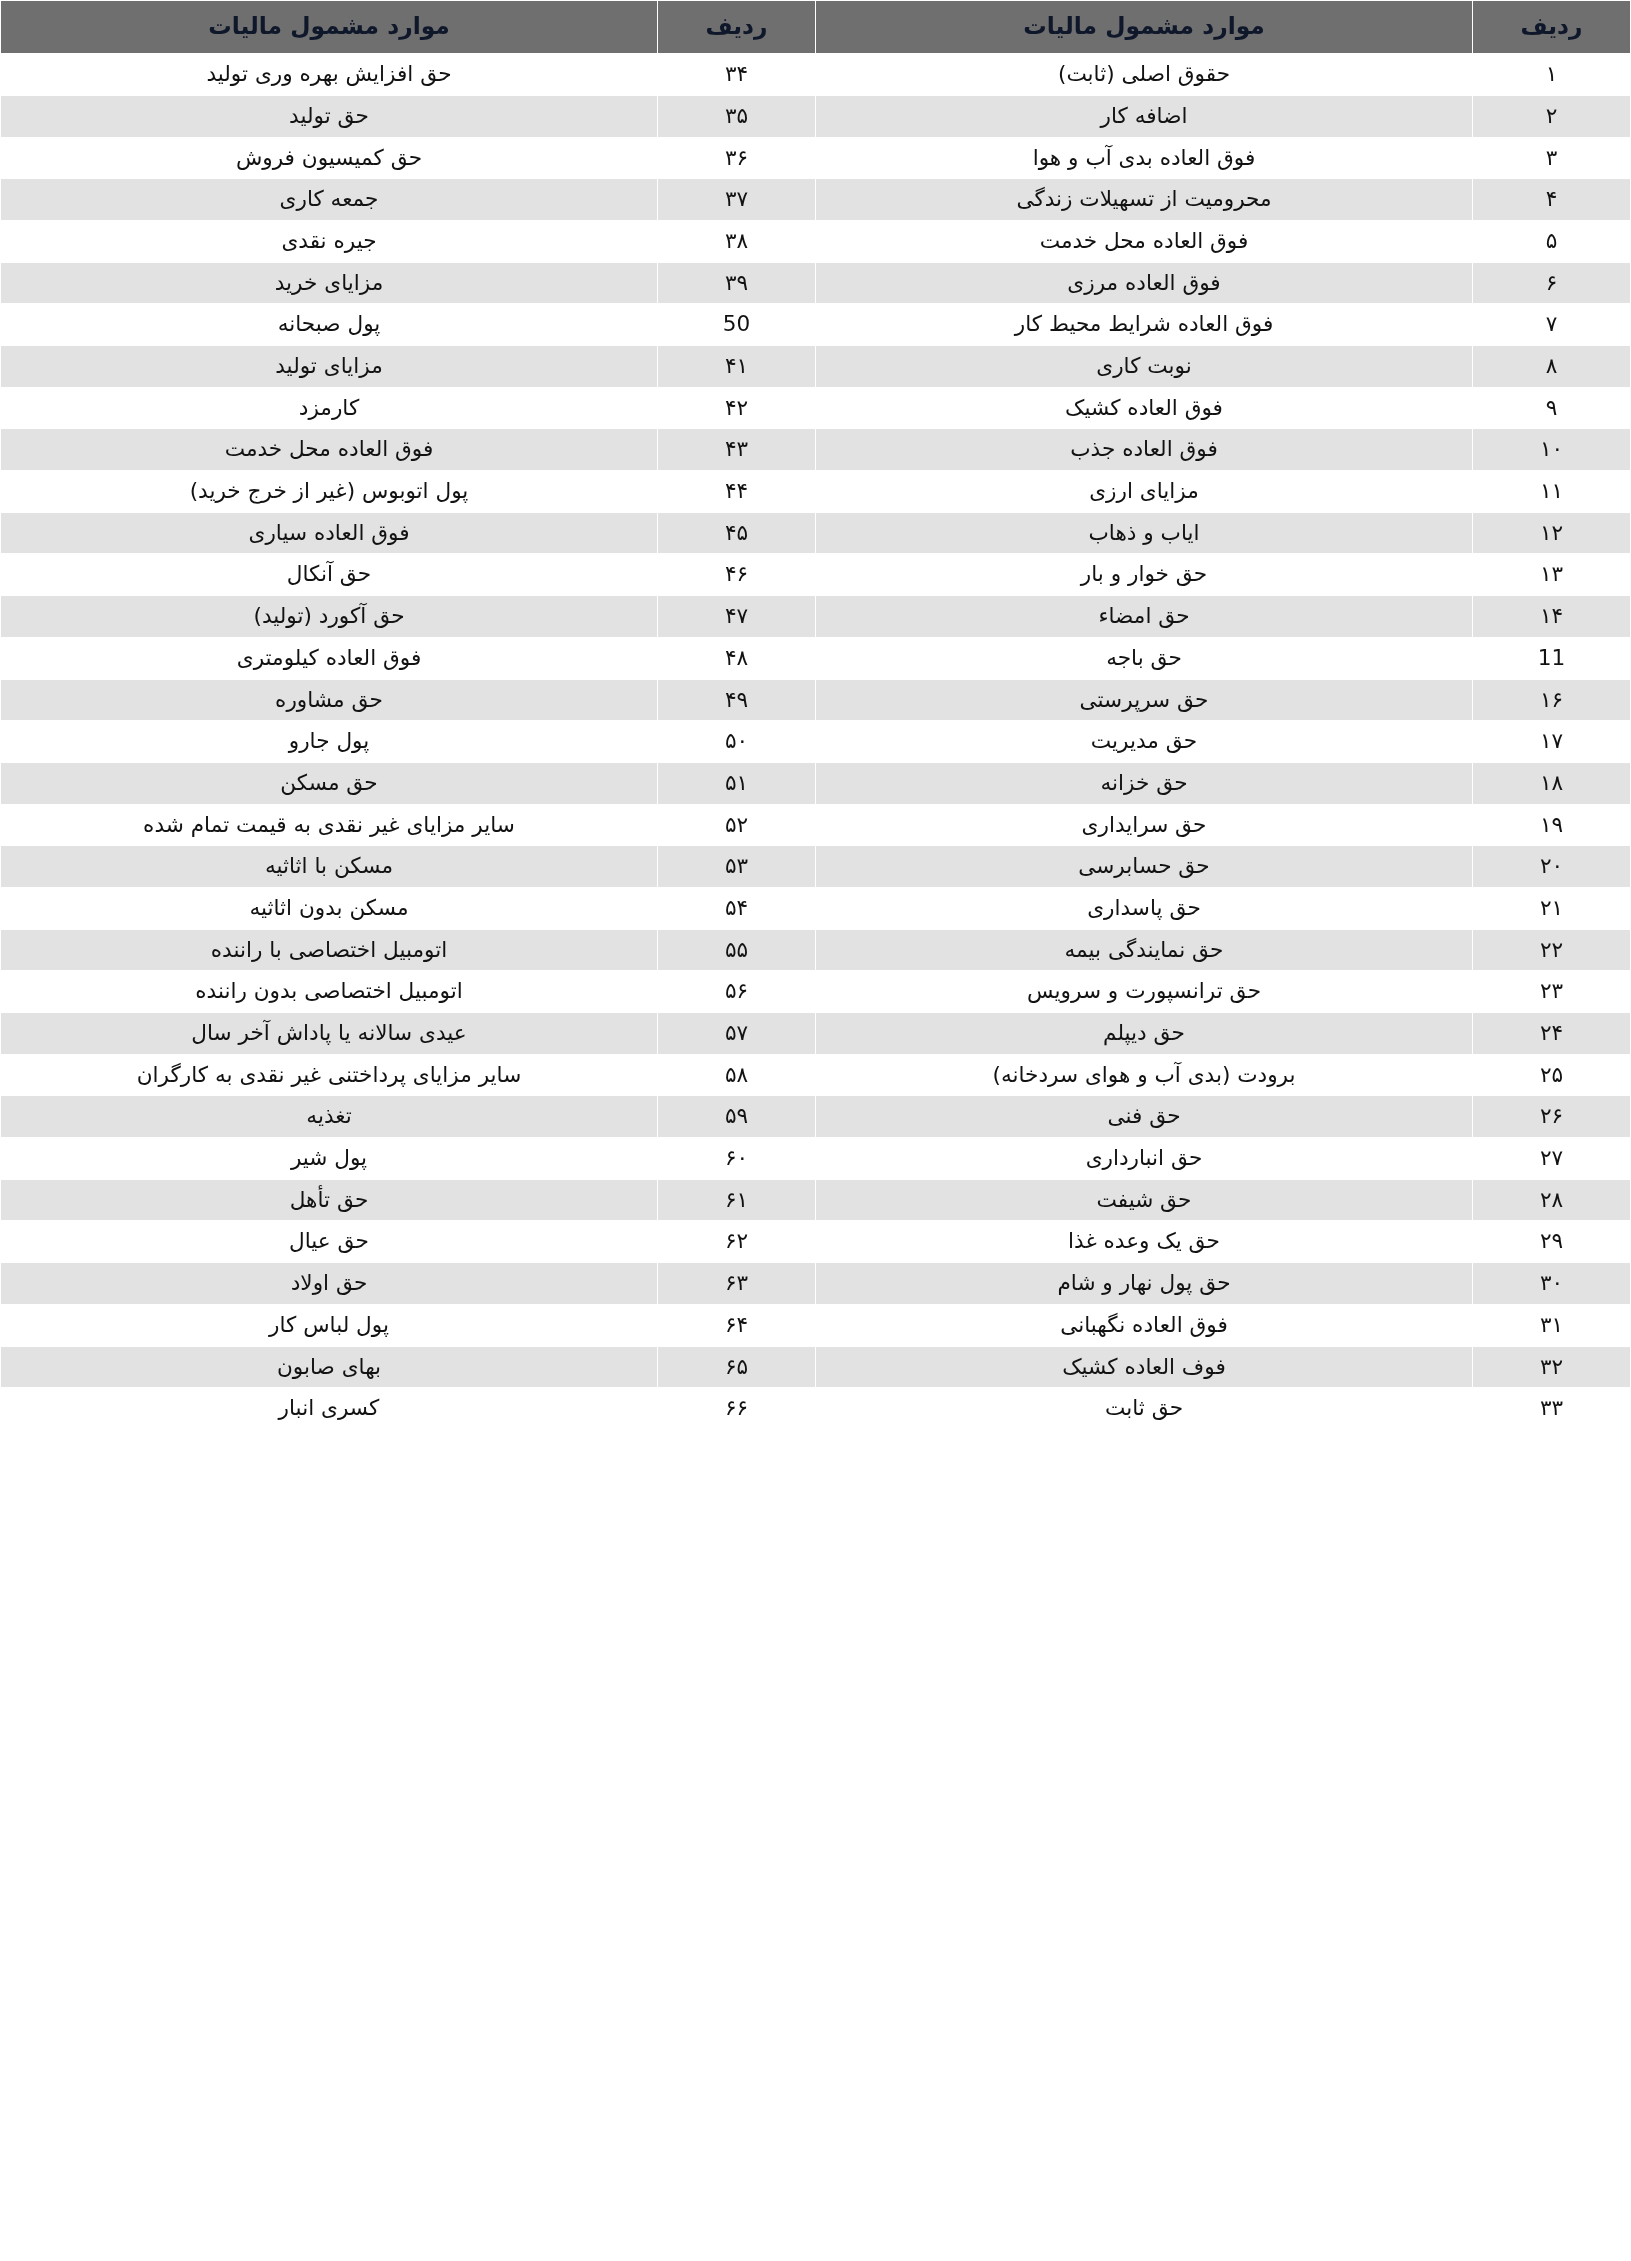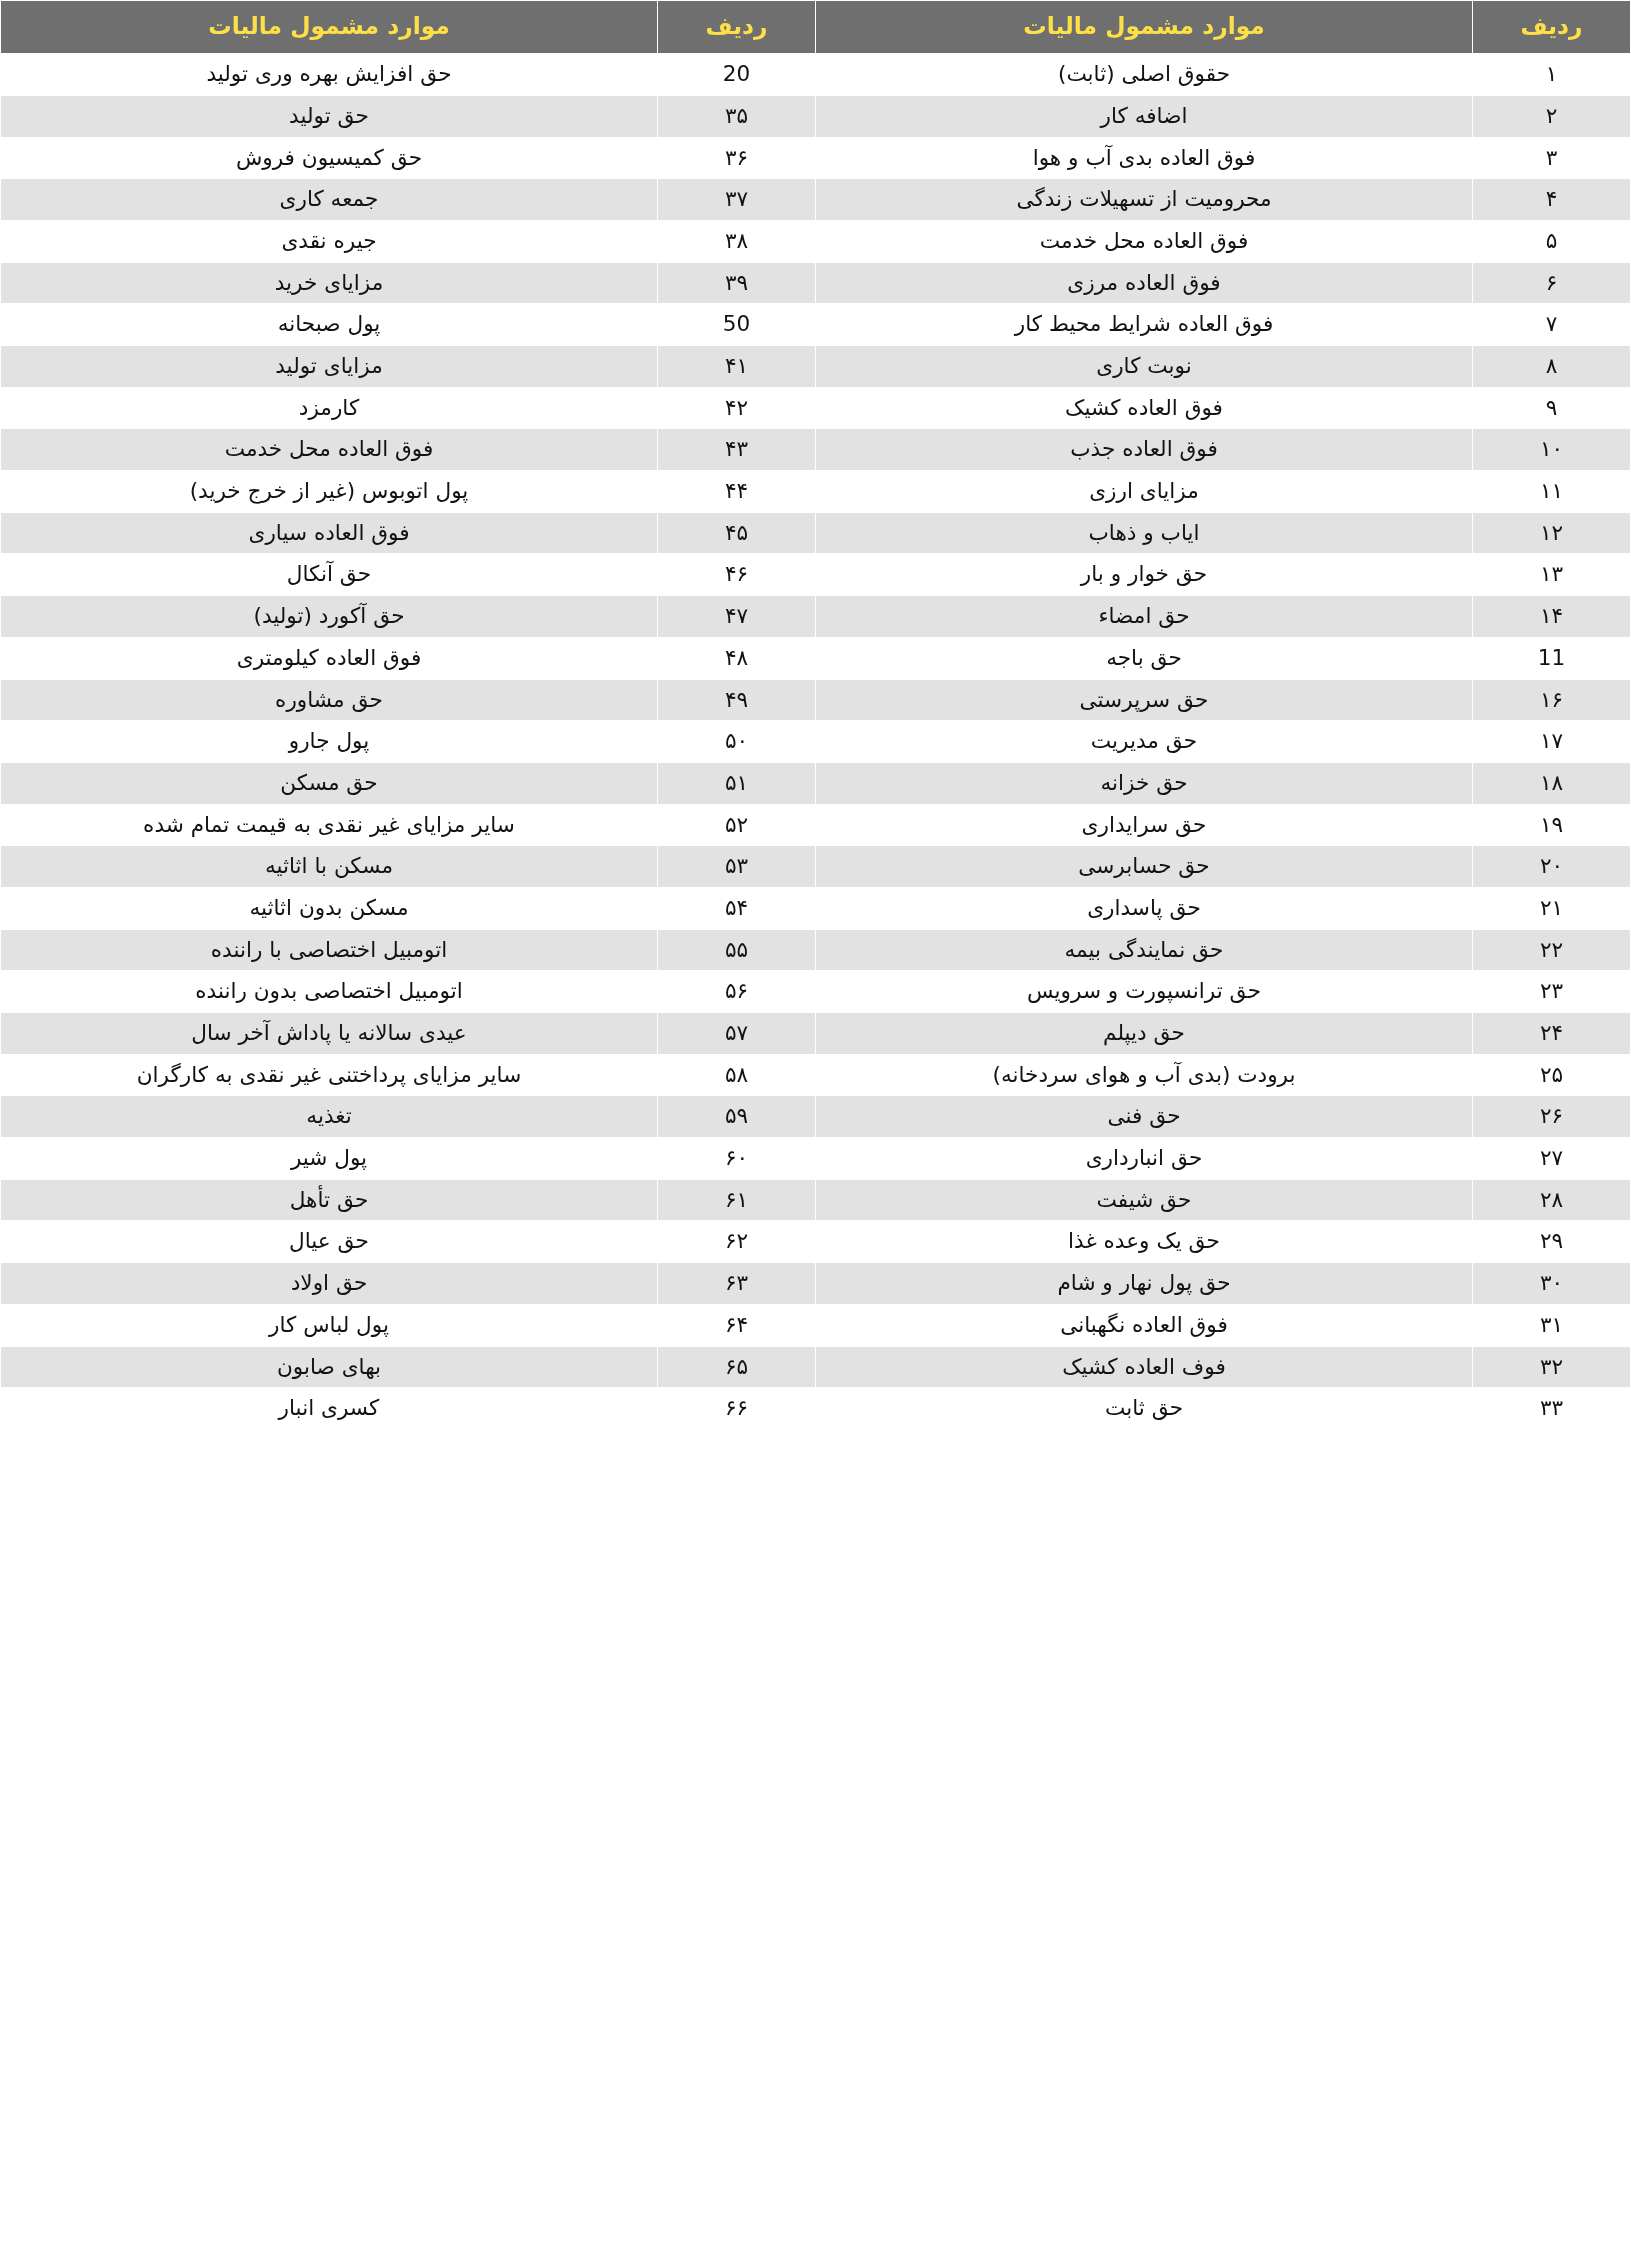--- a/index.html
+++ b/index.html
@@ -20,21 +20,21 @@
     border-collapse: collapse;
     width: 1631px;
     table-layout: fixed;
     direction: rtl;
   }
   table.tax-table col.col-num { width: 158px; }
   table.tax-table col.col-item { width: 657px; }
 
   table.tax-table thead th {
     background: #6f6f6f;
-    color: #fde047;
+    color: #0f172a;
     font-size: 23.4px;
     font-weight: bold;
     text-align: center;
     padding: 11.2px 5.2px 13px 5.2px;
     border: 0.9px solid #ffffff;
     letter-spacing: 0px;
   }
   table.tax-table tbody td {
     font-size: 21.6px;
     text-align: center;
@@ -67,21 +67,21 @@
         <th>ردیف</th>
         <th>موارد مشمول مالیات</th>
         <th>ردیف</th>
         <th>موارد مشمول مالیات</th>
       </tr>
     </thead>
     <tbody id="table-body">
         <tr class="even">
           <td class="num">۱</td>
           <td class="item">حقوق اصلی (ثابت)</td>
-          <td class="num">20</td>
+          <td class="num">۳۴</td>
           <td class="item">حق افزایش بهره وری تولید</td>
         </tr>
         <tr class="odd">
           <td class="num">۲</td>
           <td class="item">اضافه کار</td>
           <td class="num">۳۵</td>
           <td class="item">حق تولید</td>
         </tr>
         <tr class="even">
           <td class="num">۳</td>

